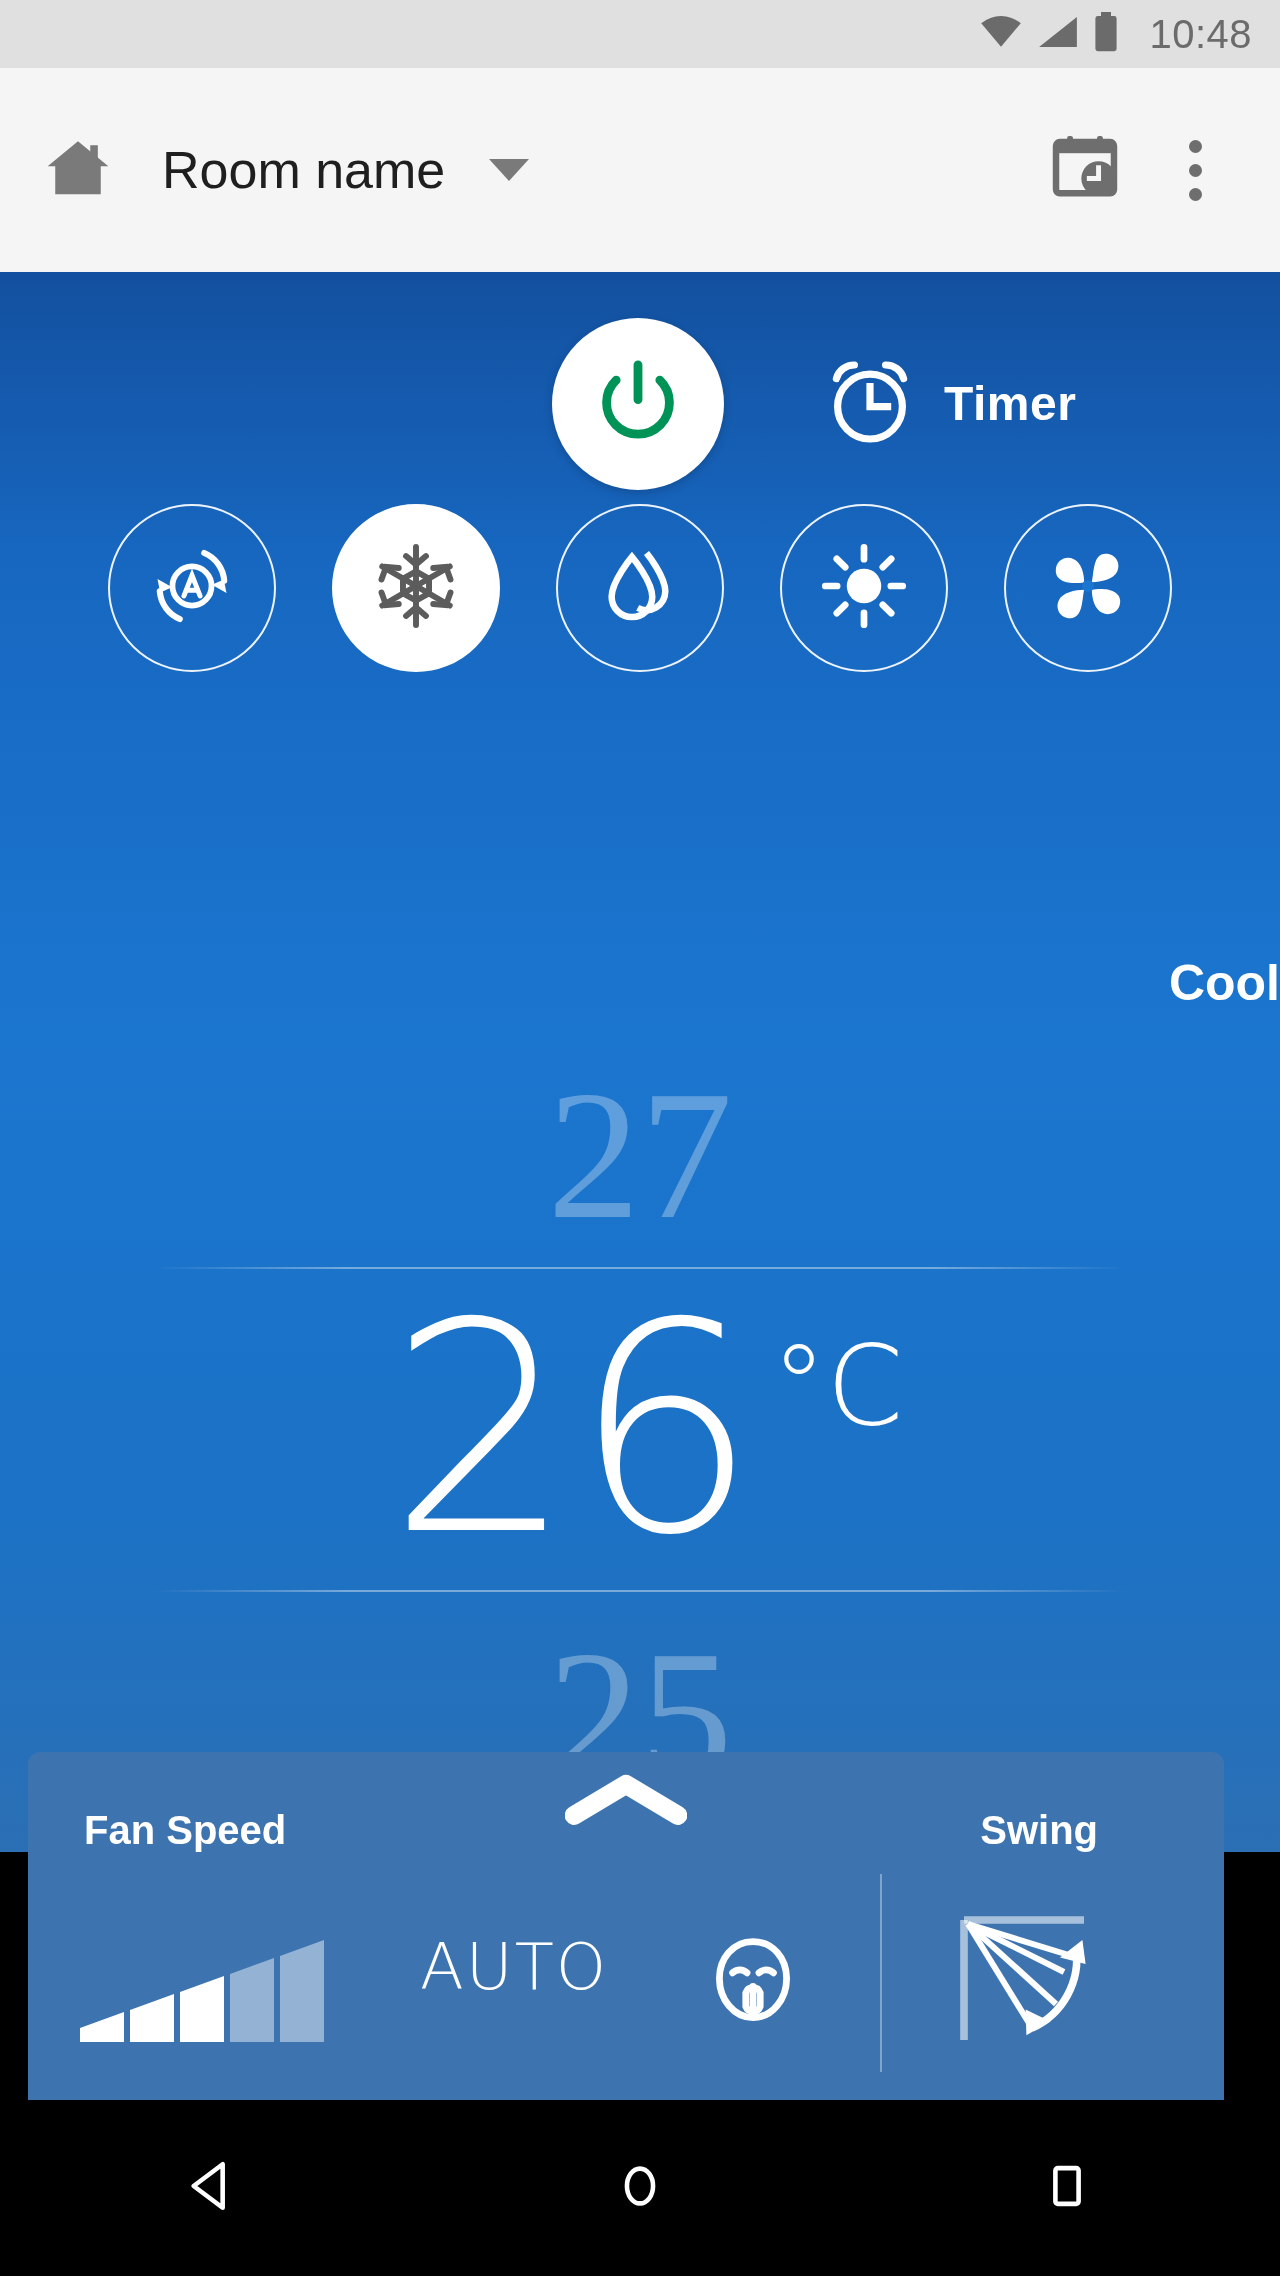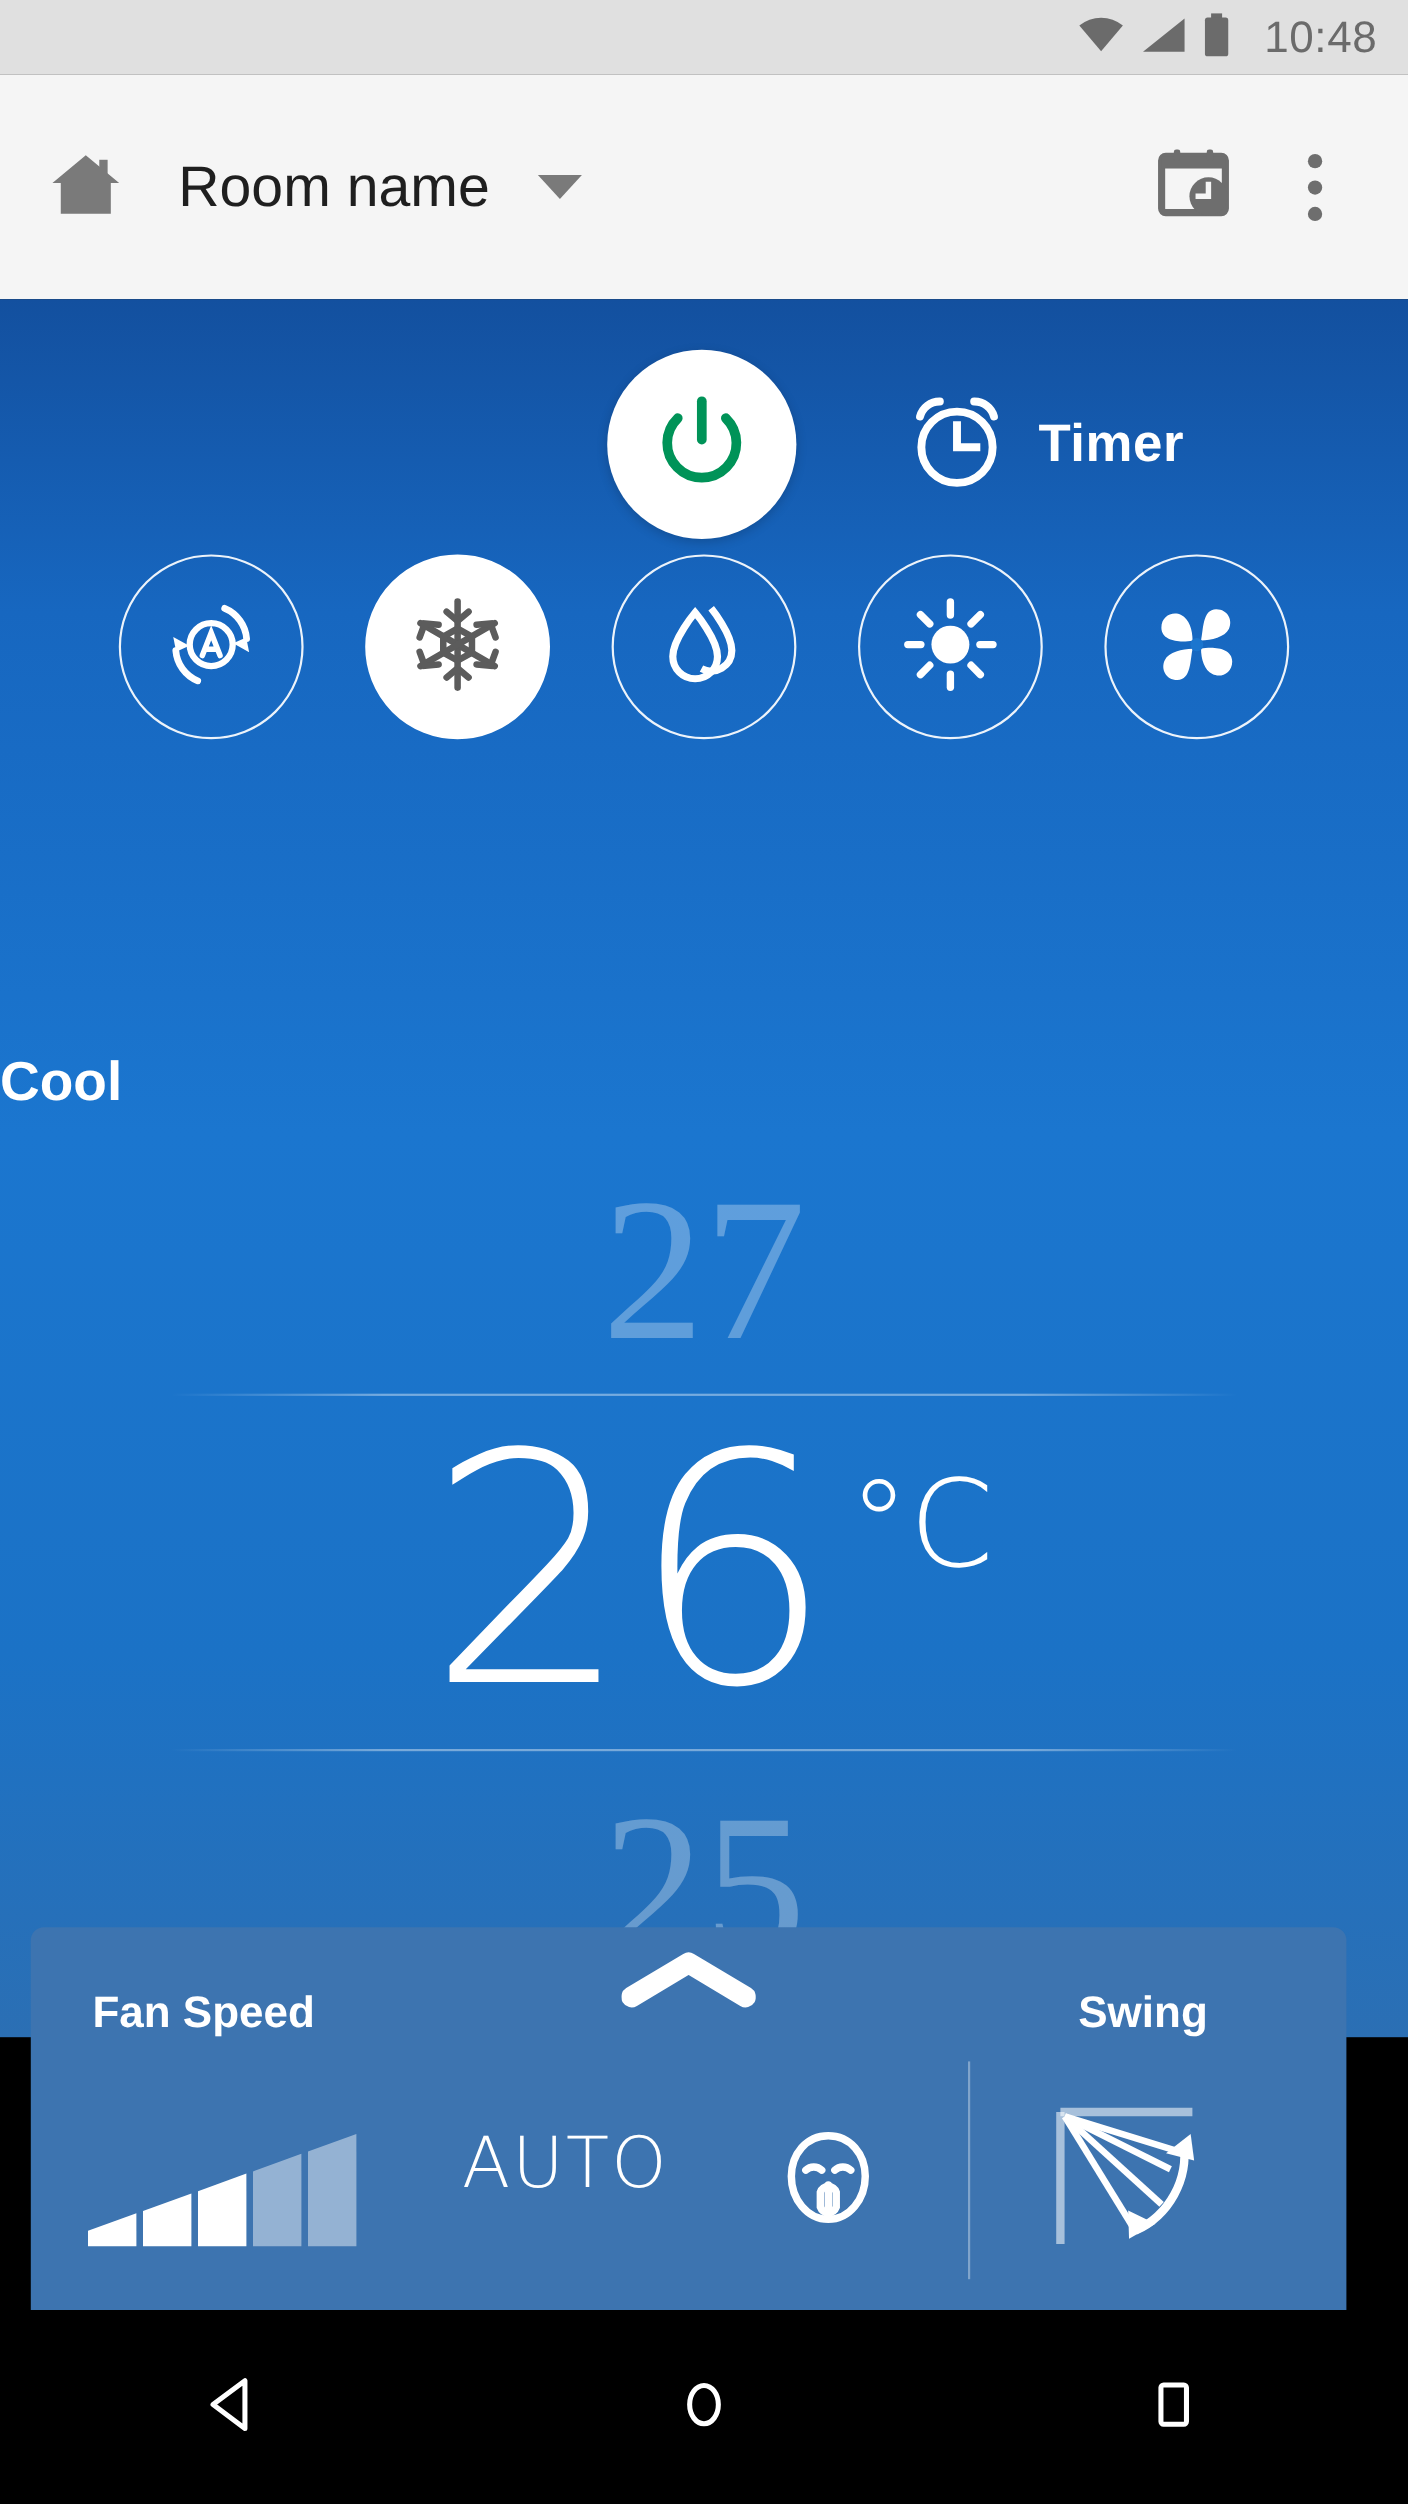--- a/index.html
+++ b/index.html
@@ -60,21 +60,21 @@
   
   .moderow{ position:absolute; left:0; top:232px; width:1280px; display:flex; justify-content:center; gap:56px; }
   .mode{
     width:168px; height:168px; border-radius:50%;
     border:2.5px solid rgba(255,255,255,.92);
     display:flex; align-items:center; justify-content:center;
   }
   .mode.selected{ background:#fff; border-color:#fff; }
 
   .mode-name{
-    position:absolute; left:0; top:682px; width:1280px; text-align:left;
+    position:absolute; left:0; top:682px; width:1280px; text-align:right;
     font-size:50px; color:#fff; font-weight:bold;
   }
 
   
   .temp-prev, .temp-next{
     position:absolute; left:0; width:1280px; text-align:center;
     font-size:185px; color:rgba(255,255,255,.30); font-weight:200;
     font-family:Liberation Serif, serif; line-height:1;
   }
   .temp-prev{ top:790px; }

